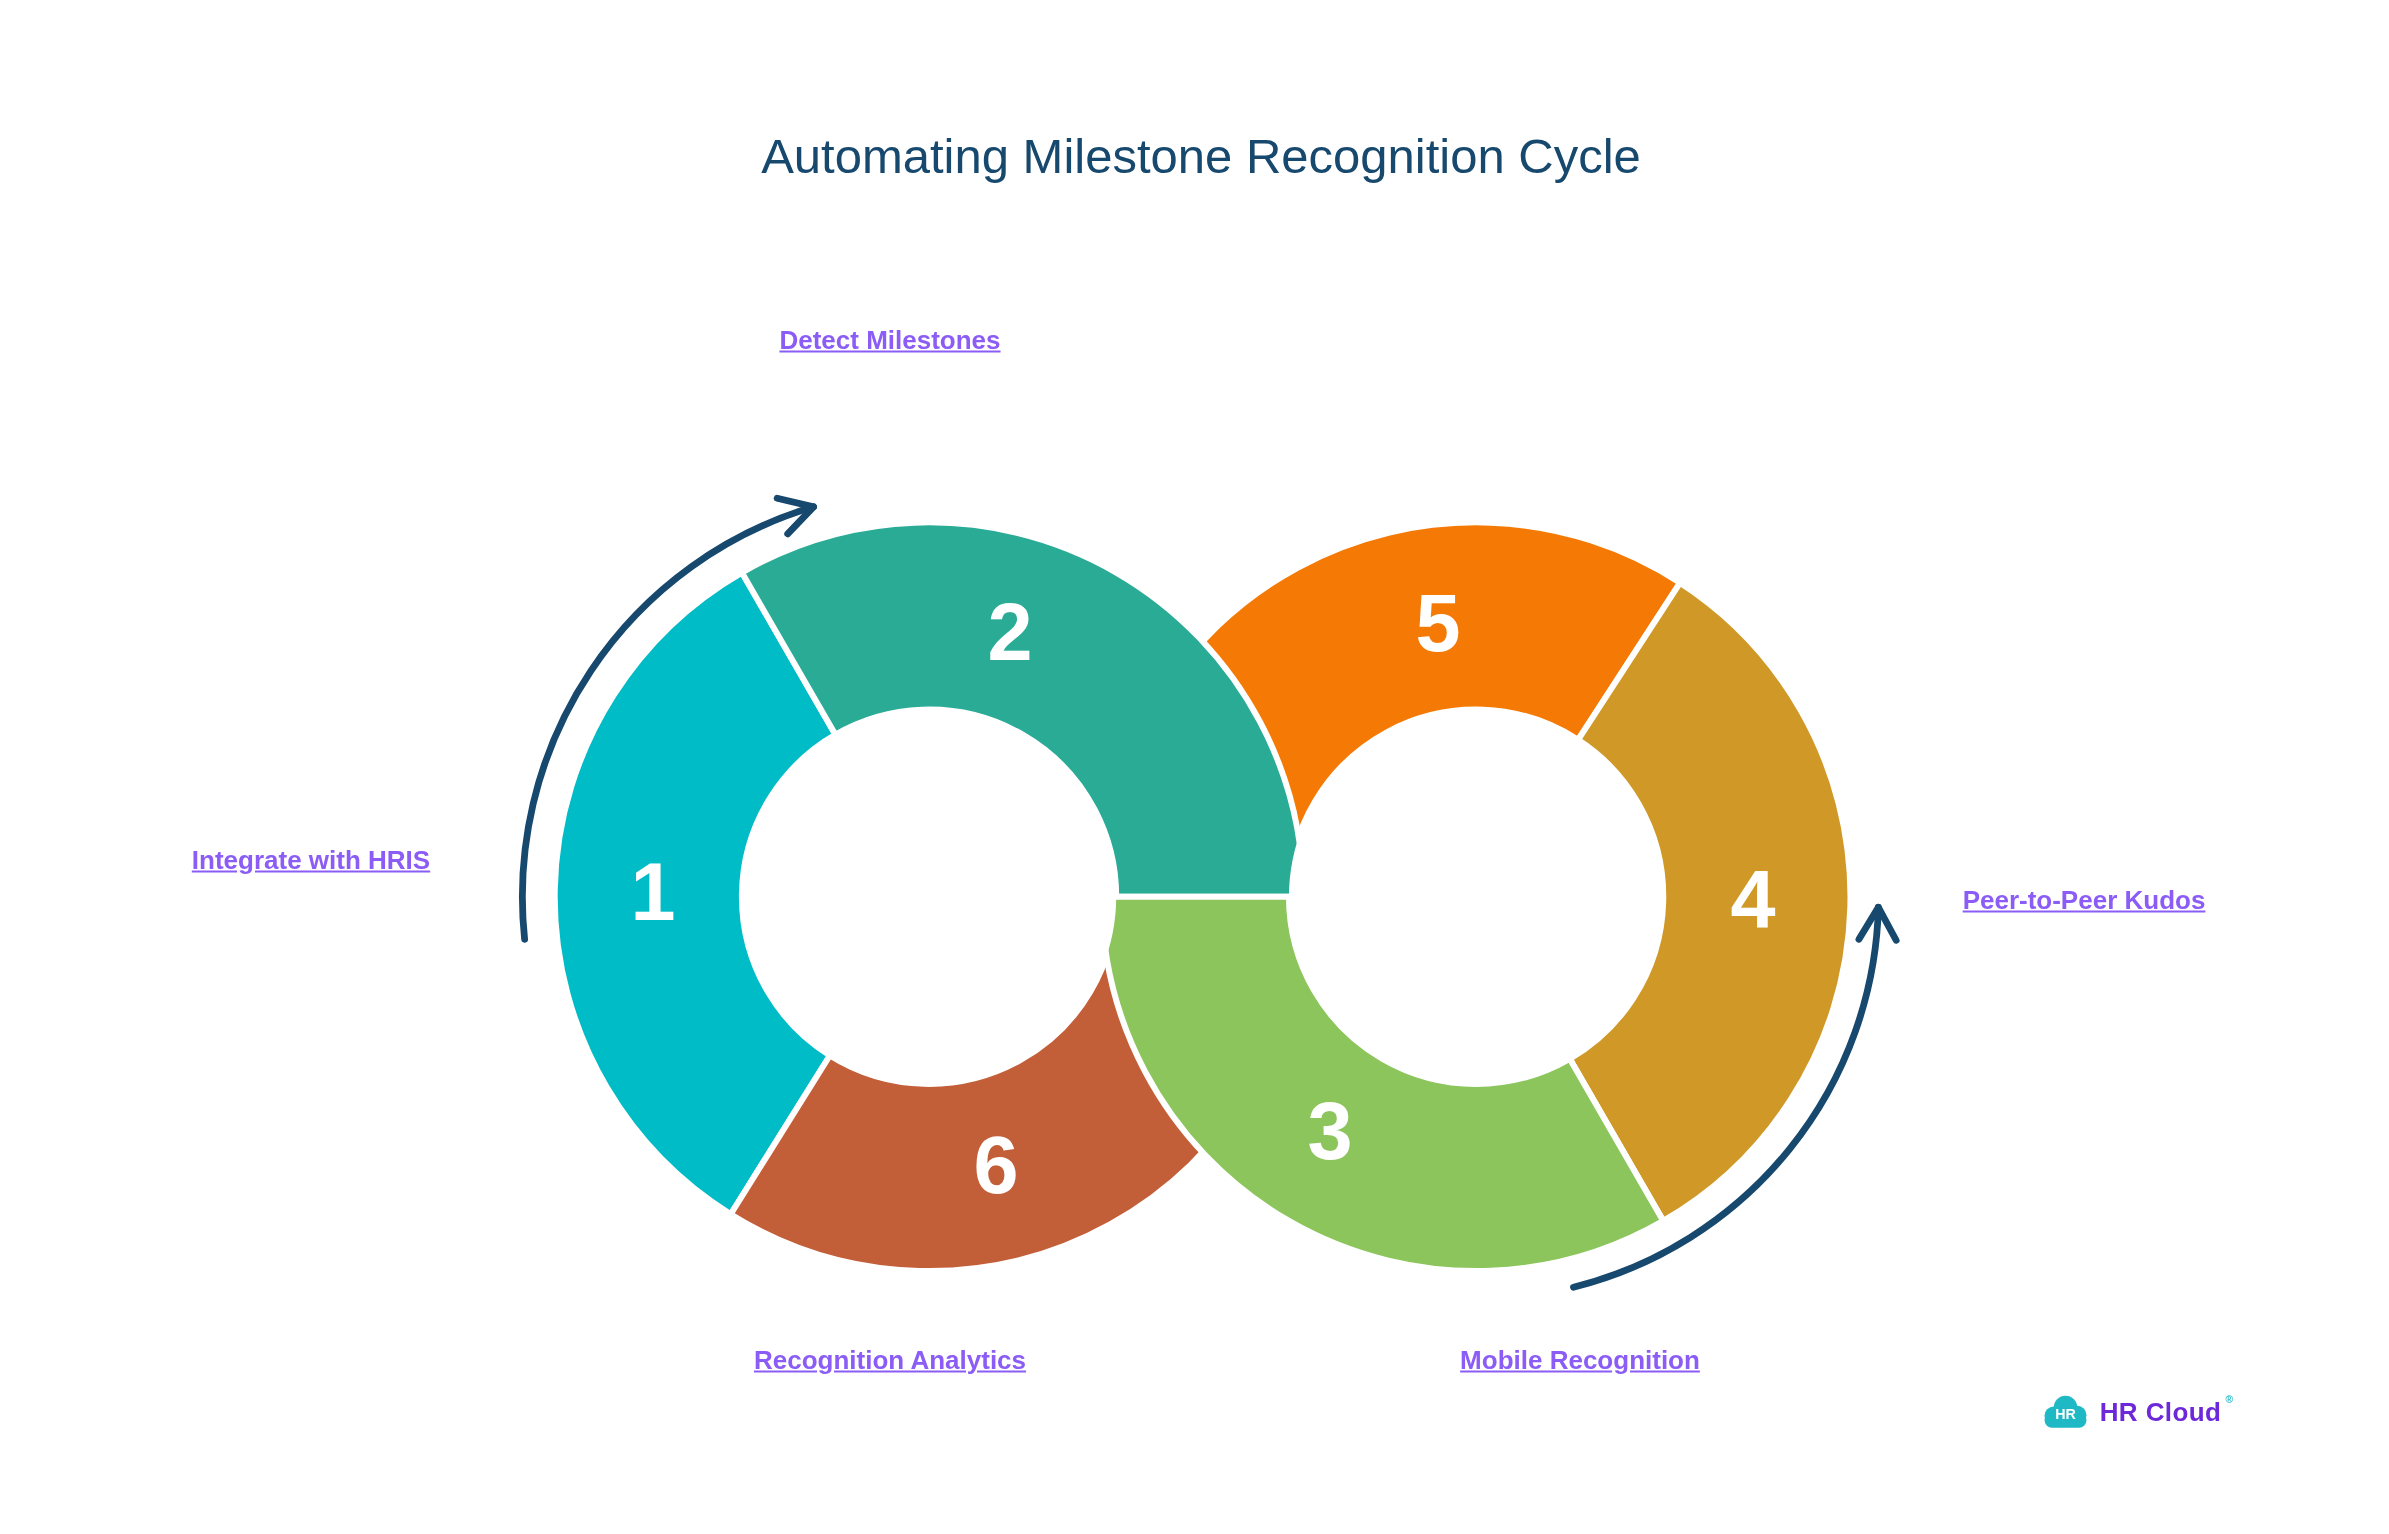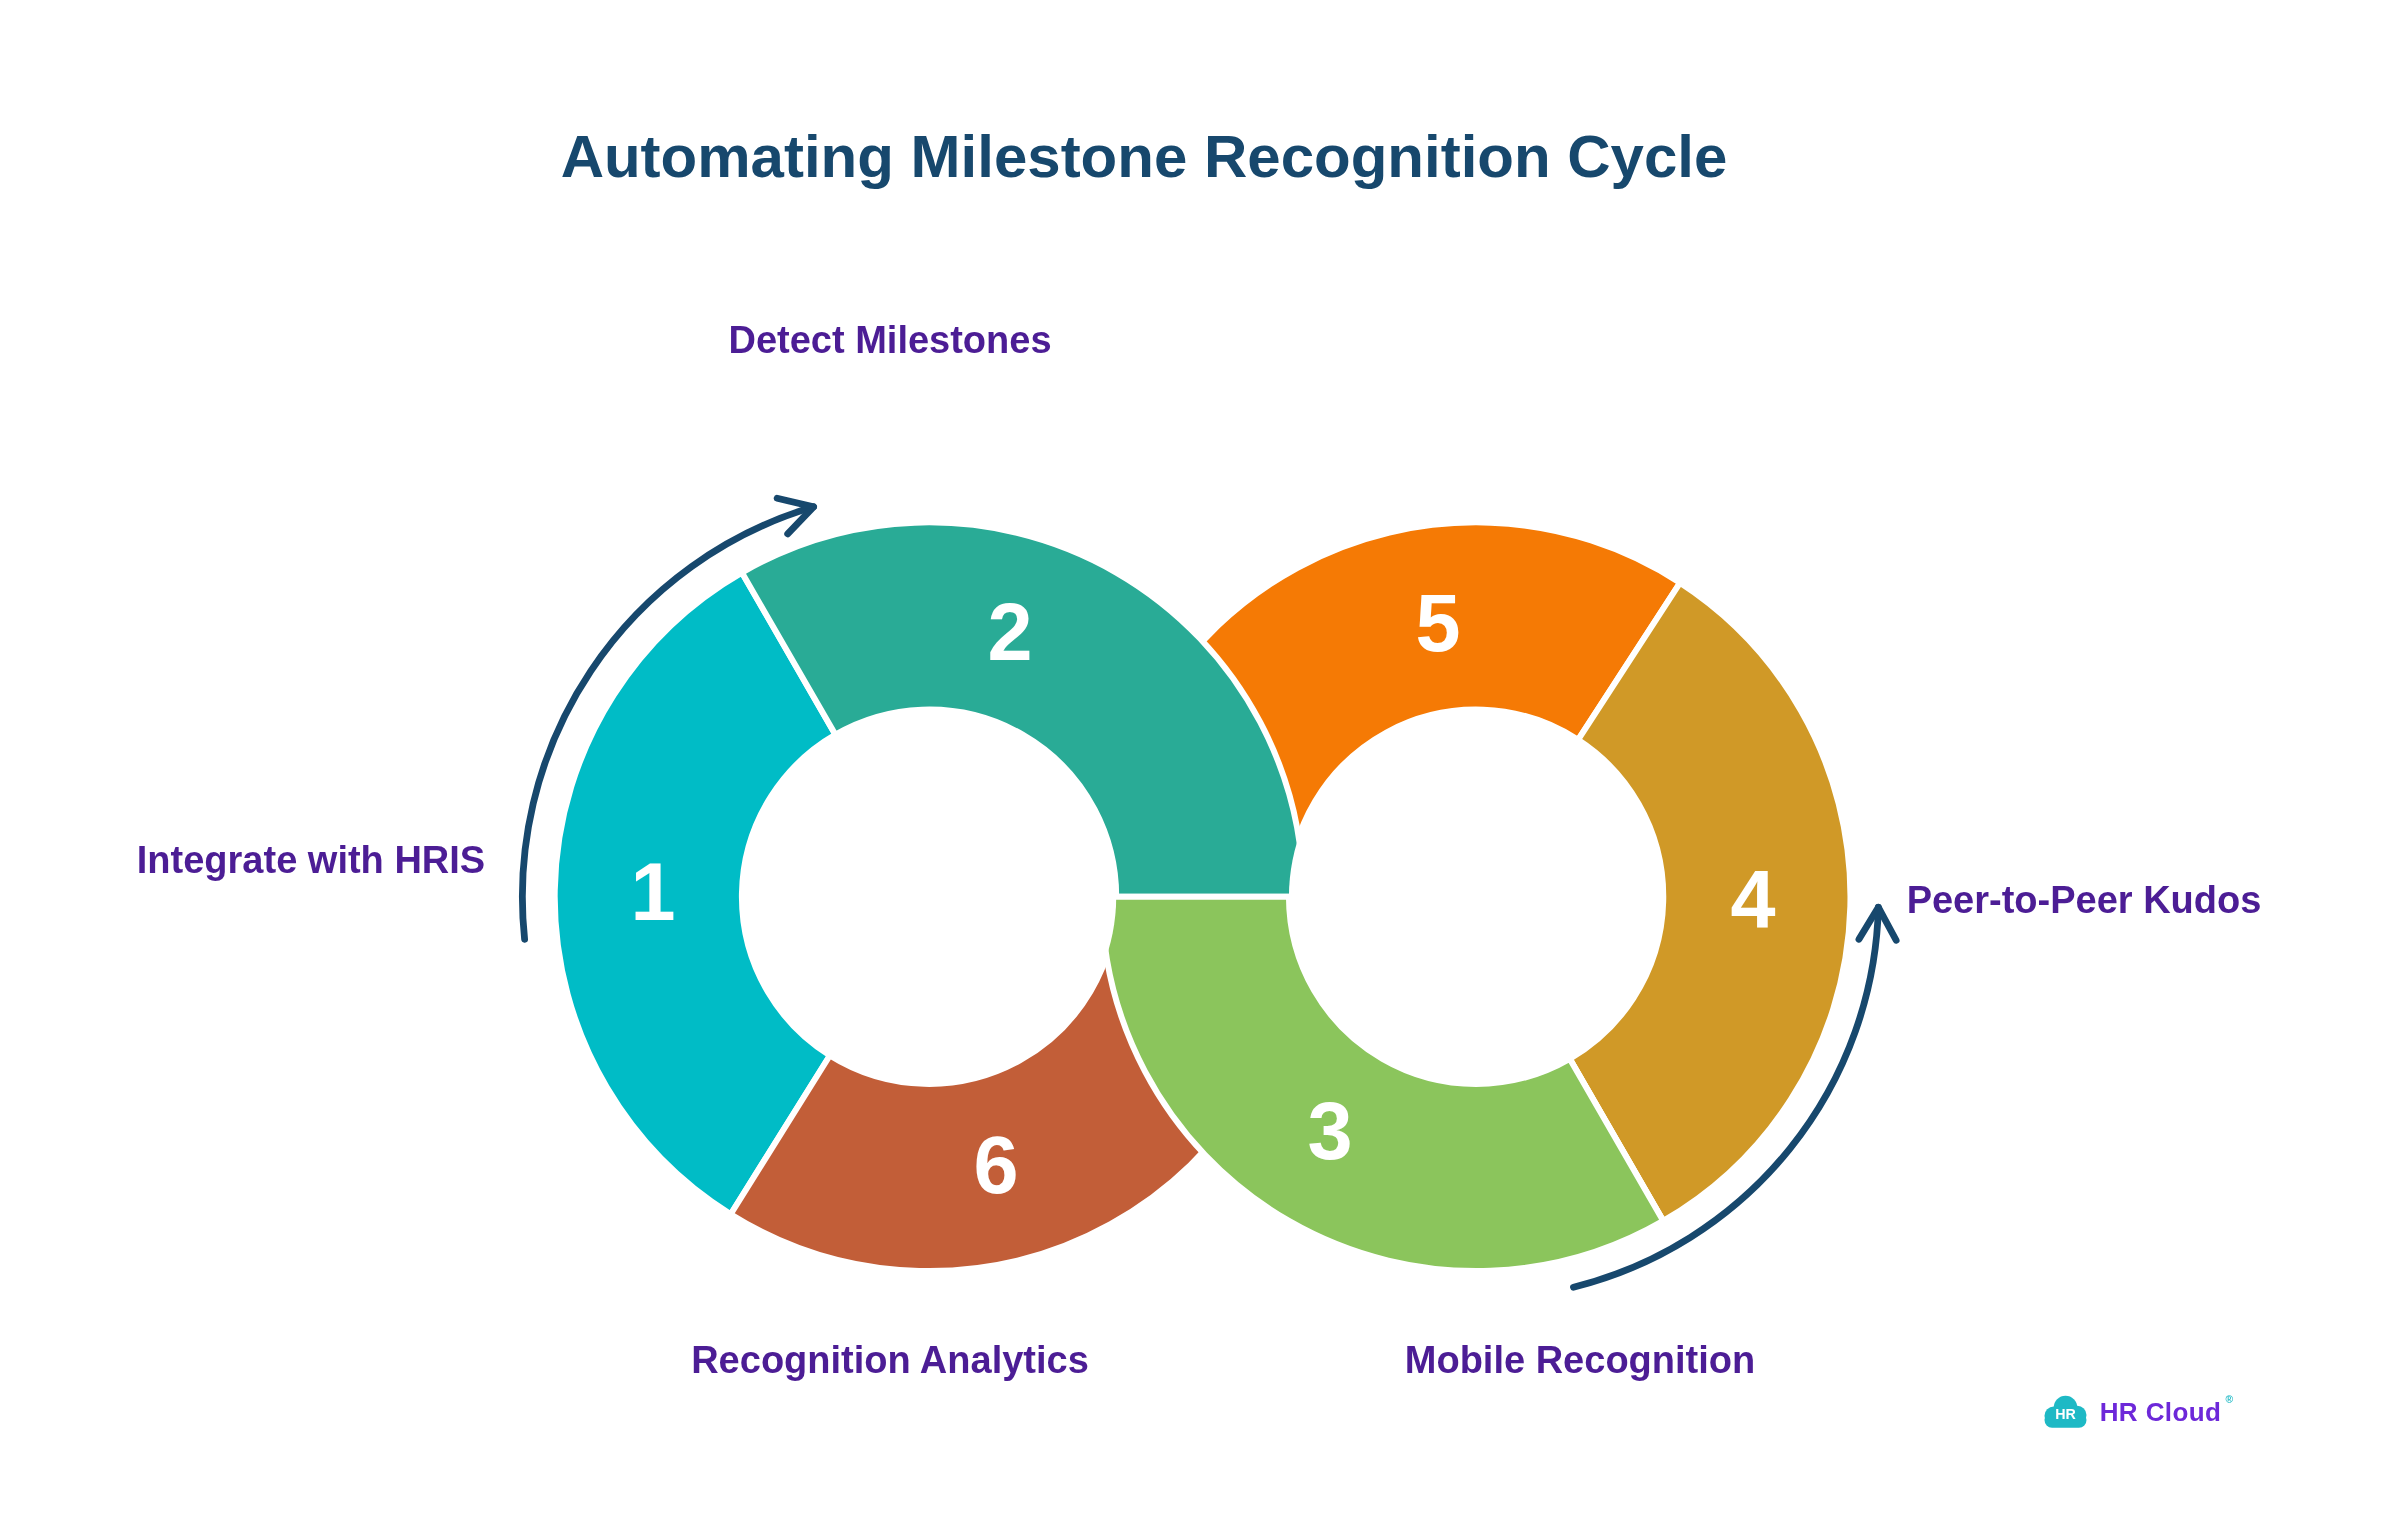--- a/index.html
+++ b/index.html
@@ -1,27 +1,27 @@
 <!DOCTYPE html>
 <html style="font-size:13.6px"><head>
 <meta charset="utf-8">
 <style>
   html,body{margin:0;padding:0;background:#ffffff;}
   .canvas{
     position:relative;width:2389px;height:1534px;background:#ffffff;
     font-family:"Liberation Sans",sans-serif;overflow:hidden;
   }
   .title{
-    position:absolute;left:1144px;top:156px;transform:translate(-50%,-50%);
-    font-size:60px;font-weight:bold;color:#17486d;white-space:nowrap;margin:0;
+    position:absolute;left:1201px;top:156px;transform:translate(-50%,-50%);
+    font-size:49px;font-weight:normal;color:#17486d;white-space:nowrap;margin:0;
     letter-spacing:0px;
   }
   .label{
     position:absolute;transform:translate(-50%,-50%);
-    font-size:38px;font-weight:bold;color:#4c1d95;white-space:nowrap;
+    font-size:26px;font-weight:bold;color:#8b5cf6;white-space:nowrap;text-decoration:underline;
   }
   .lbl-detect{left:890px;top:340px;}
   .lbl-points{left:1511px;top:340px;}
   .lbl-integrate{left:311px;top:860px;}
   .lbl-peer{left:2084px;top:900px;}
   .lbl-analytics{left:890px;top:1360px;}
   .lbl-mobile{left:1580px;top:1360px;}
   #diagram-svg{position:absolute;left:0;top:0;}
   .num{
     position:absolute;transform:translate(-50%,-50%);

